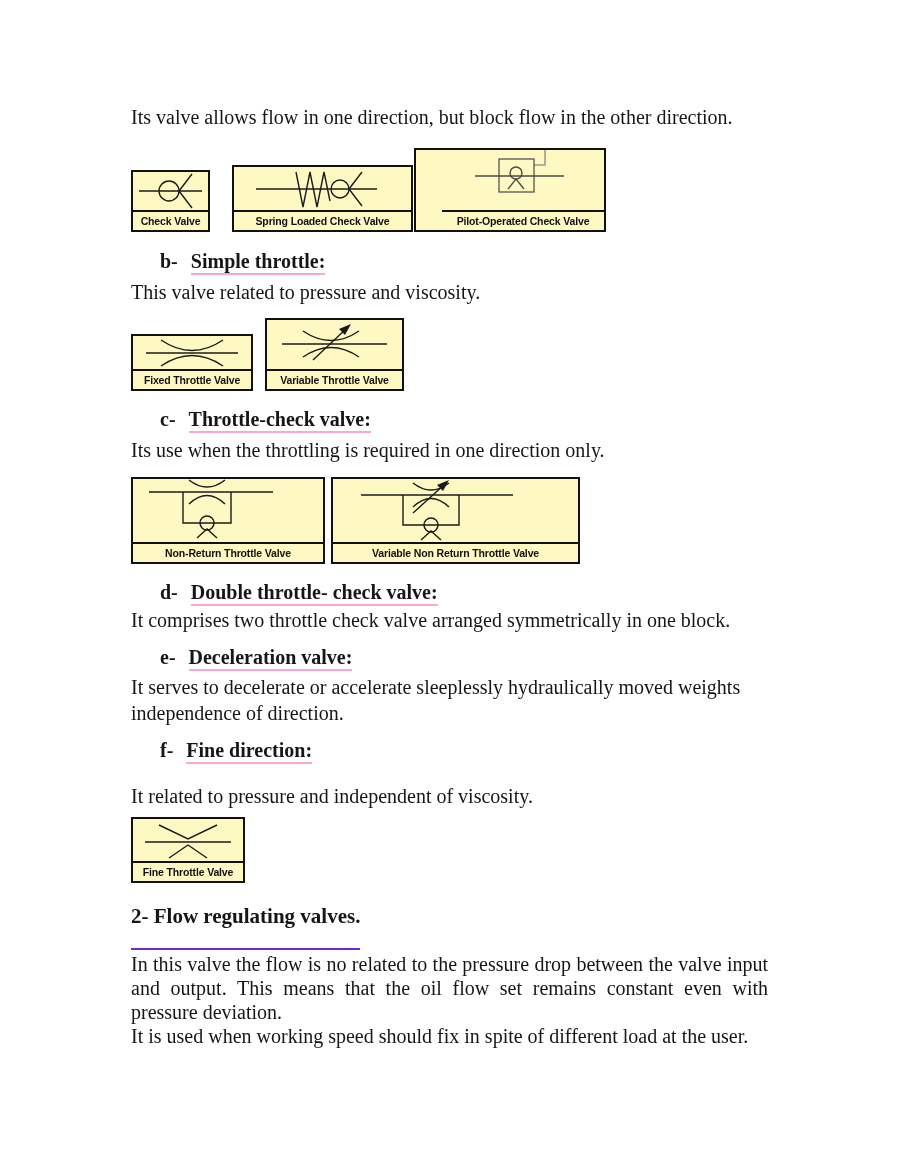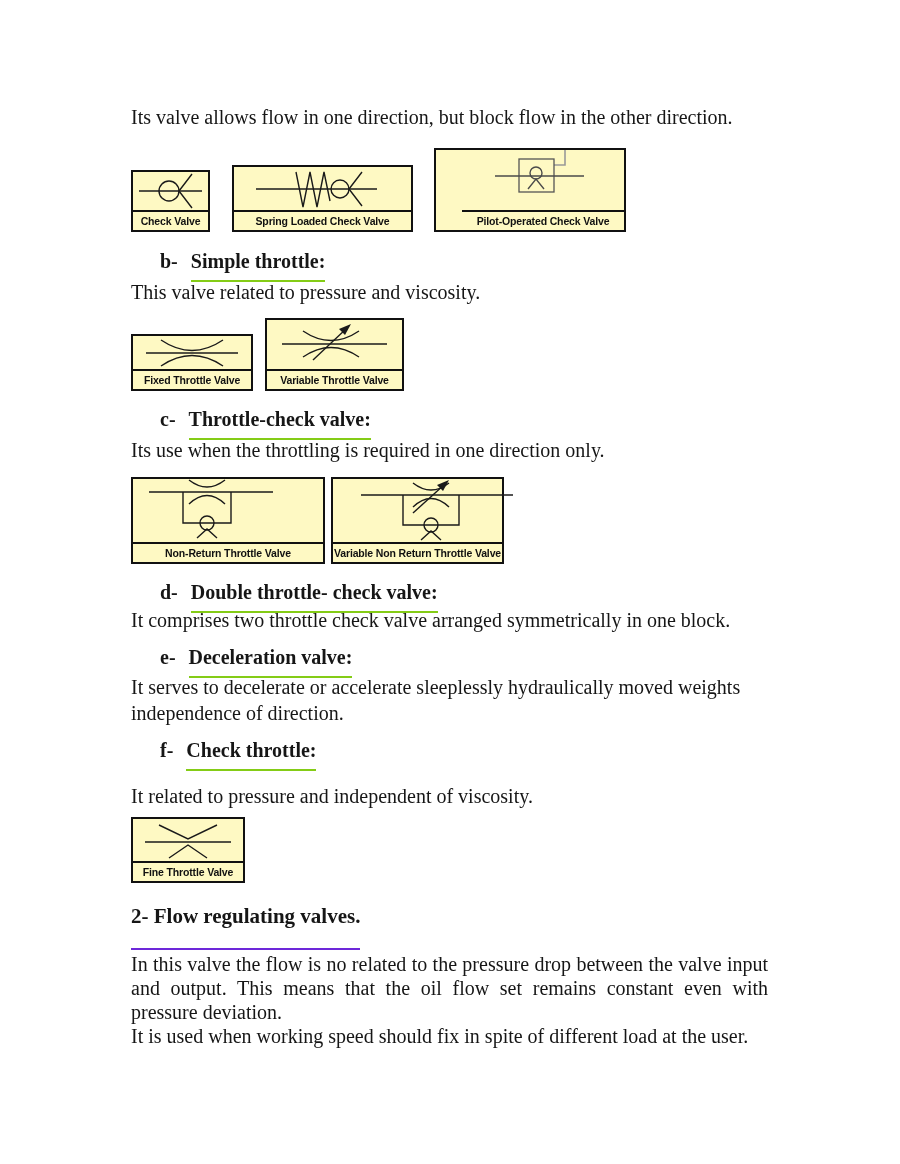--- a/index.html
+++ b/index.html
@@ -26,21 +26,21 @@
     text-align:justify;
   }
   .sec-head{
     margin:0;
     font-size:20px;
     line-height:25px;
     font-weight:bold;
   }
   .indent{margin-left:29px;}
   .sec-letter{margin-right:13px;}
-  .sec-title{border-bottom:2px solid #84cc16;padding-bottom:8px;}
+  .sec-title{border-bottom:2px solid #f9a8d4;padding-bottom:1px;}
   .h2-title{
     margin:0;
     font-size:21px;
     line-height:26px;
     font-weight:bold;
     display:inline-block;
     border-bottom:2px solid #6d28d9;
     padding-bottom:19px;
   }
   .figrow{display:flex;align-items:flex-end;}
@@ -113,21 +113,21 @@
             <line x1="22" y1="22" x2="143" y2="22"></line>
             <path d="M62,5 L69,40 L76,5 L83,40 L90,5 L96,34"></path>
             <circle cx="106" cy="22" r="9"></circle>
             <path d="M115,22 L128,5 M115,22 L128,39"></path>
           </g>
         </svg>
       </div>
       <figcaption class="cap">Spring Loaded Check Valve</figcaption>
     </figure>
 
-    <figure class="valve-fig" style="width:192px;margin-left:21px;padding-left:26px;">
+    <figure class="valve-fig" style="width:192px;margin-left:1px;padding-left:26px;">
       <div>
         <svg width="163" height="60" viewBox="0 0 163 60" xmlns="http://www.w3.org/2000/svg">
           <path d="M103,0 L103,15 L92,15" stroke="#999999" stroke-width="1.6" fill="none"></path>
           <rect x="57" y="9" width="35" height="33" stroke="#555555" stroke-width="1.3" fill="none"></rect>
           <g stroke="#4a4a4a" stroke-width="1.4" fill="none">
             <line x1="33" y1="26" x2="122" y2="26"></line>
             <circle cx="74" cy="23" r="6"></circle>
             <path d="M66,39 L74,29 L82,39"></path>
           </g>
         </svg>
@@ -186,21 +186,21 @@
             <path d="M56,25 Q74,8 92,25"></path>
             <path d="M50,13 L50,44 L98,44 L98,13"></path>
             <circle cx="74" cy="44" r="7"></circle>
             <path d="M64,59 L74,50 L84,59"></path>
           </g>
         </svg>
       </div>
       <figcaption class="cap">Non-Return Throttle Valve</figcaption>
     </figure>
 
-    <figure class="valve-fig" style="width:173px;margin-left:6px;">
+    <figure class="valve-fig" style="width:249px;margin-left:6px;">
       <div>
         <svg width="205" height="63" viewBox="0 0 205 63" xmlns="http://www.w3.org/2000/svg">
           <g stroke="#1a1a1a" stroke-width="1.4" fill="none">
             <line x1="28" y1="16" x2="180" y2="16"></line>
             <path d="M80,4 Q98,18 116,4"></path>
             <path d="M80,28 Q98,11 116,28"></path>
             <line x1="80" y1="34" x2="112" y2="5"></line>
             <path d="M70,16 L70,46 L126,46 L126,16"></path>
             <circle cx="98" cy="46" r="7"></circle>
             <path d="M88,61 L98,52 L108,61"></path>
@@ -214,21 +214,21 @@
 
   
   <h3 class="sec-head indent" id="hd"><span class="sec-letter">d-</span><span class="sec-title">Double throttle- check valve:</span></h3>
   <p class="body" id="pd">It comprises two throttle check valve arranged symmetrically in one block.</p>
 
   
   <h3 class="sec-head indent" id="he"><span class="sec-letter">e-</span><span class="sec-title">Deceleration valve:</span></h3>
   <p class="body" id="pe">It serves to decelerate or accelerate sleeplessly hydraulically moved weights independence of direction.</p>
 
   
-  <h3 class="sec-head indent" id="hf"><span class="sec-letter">f-</span><span class="sec-title">Check throttle:</span></h3>
+  <h3 class="sec-head indent" id="hf"><span class="sec-letter">f-</span><span class="sec-title">Fine direction:</span></h3>
   <p class="body" id="pf">It related to pressure and independent of viscosity.</p>
 
   
   <div class="figrow" id="rowfine">
     <figure class="valve-fig" style="width:114px;">
       <div>
         <svg width="110" height="42" viewBox="0 0 110 42" xmlns="http://www.w3.org/2000/svg">
           <g stroke="#1a1a1a" stroke-width="1.4" fill="none">
             <path d="M26,6 L55,20 L84,6"></path>
             <line x1="12" y1="23" x2="98" y2="23"></line>

